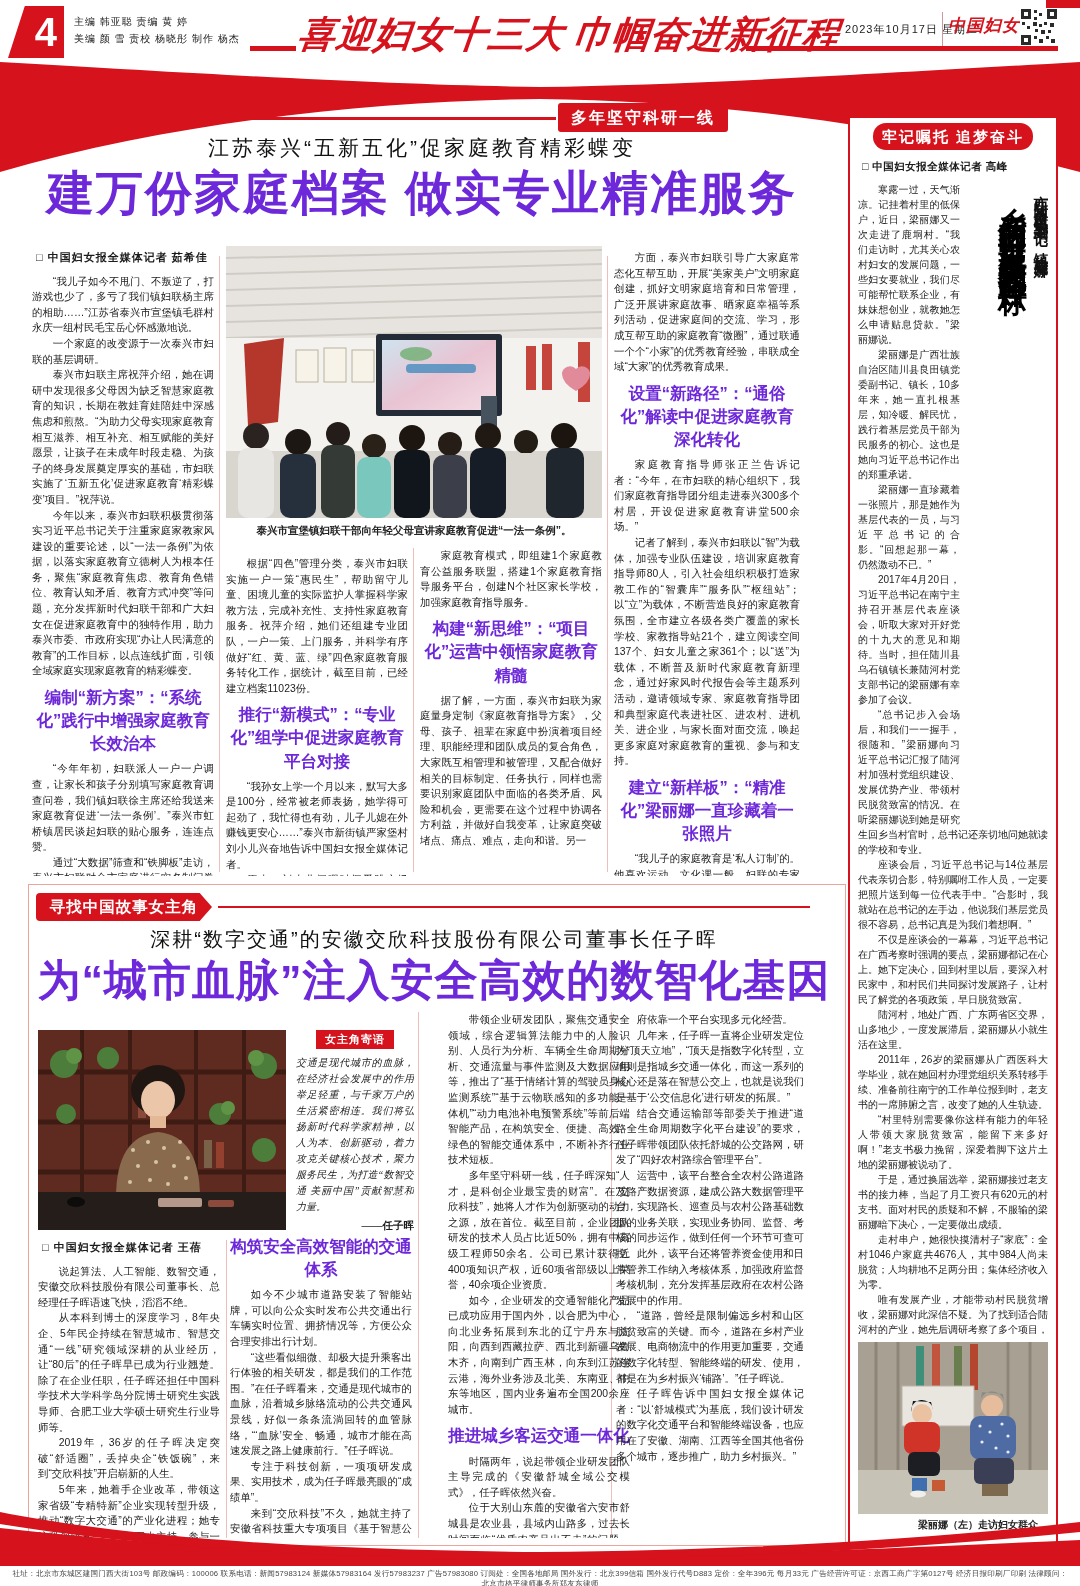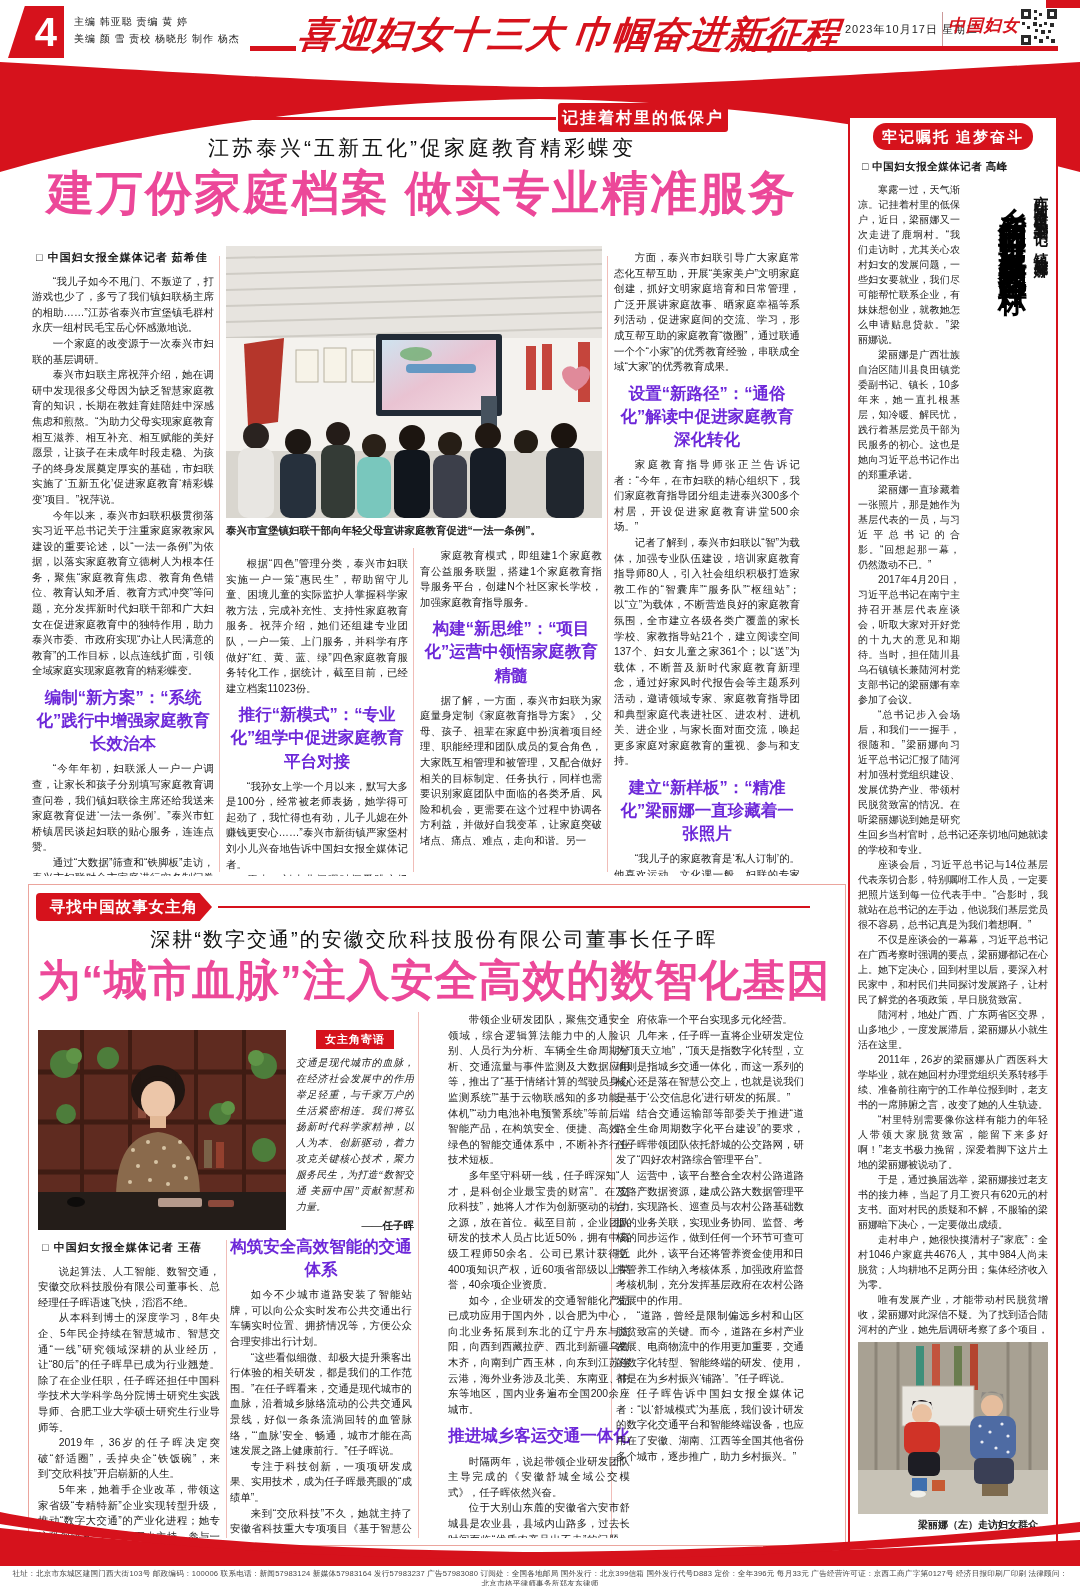--- a/index.html
+++ b/index.html
@@ -39,34 +39,34 @@
   .corner-red{position:absolute;right:0;top:0;width:34px;height:8px;background:var(--red);}
   .swoosh{position:absolute;left:0;pointer-events:none;}
   .swoosh.top{top:0;}
   .swoosh.bottom{top:1466px;}
   
   .a1-topline{position:absolute;left:32px;top:117px;width:524px;height:3px;background:var(--red);}
   .badge{background:var(--red);color:#fff;font-weight:bold;text-align:center;}
   .badge1{position:absolute;left:558px;top:103px;width:170px;height:29px;line-height:29px;font-size:16px;border-radius:3px;letter-spacing:2px;}
   .kicker{text-align:center;font-weight:500;color:#111;}
   .a1-kicker{position:absolute;left:32px;top:134px;width:780px;font-size:21px;letter-spacing:3px;}
-  .headline{text-align:center;font-weight:900;color:#ec4899;}
+  .headline{text-align:center;font-weight:900;color:#6d28d9;}
   .a1-headline{position:absolute;left:32px;top:162px;width:780px;font-size:47px;letter-spacing:2px;}
   .colbox{position:absolute;overflow:hidden;font-size:10.4px;line-height:15.6px;text-align:justify;color:var(--ink);}
   .a1c1{left:32px;top:250px;width:182px;height:626px;}
   .a1c2{left:226px;top:556px;width:182px;height:320px;}
   .a1c3{left:420px;top:548px;width:182px;height:328px;}
   .a1c4{left:614px;top:250px;width:186px;height:626px;}
   .para{margin:0;text-indent:2em;}
   .subhead{font-size:16.5px;font-weight:bold;text-align:center;text-indent:0;line-height:1.4;margin:7px 0 6px;color:#6d28d9;}
   .byline{font-weight:bold;font-size:11px;text-indent:0;margin:0 4px 8px;letter-spacing:1px;}
   .photo{position:absolute;overflow:hidden;background:#ddd;}
   .photo1{left:226px;top:246px;width:376px;height:272px;}
   .caption{font-size:10.5px;font-weight:600;color:#222;}
-  .a1-caption{position:absolute;left:226px;top:524px;width:376px;}
+  .a1-caption{position:absolute;left:226px;top:524px;width:376px;text-align:center;}
   .vrule{position:absolute;width:1px;background:var(--pink-rule);}
   
   .panel{position:absolute;left:848px;top:116px;width:210px;height:1436px;border:2px solid var(--red);box-sizing:border-box;background:#fff;}
   .badge2{position:absolute;left:873px;top:123px;width:160px;height:27px;line-height:27px;font-size:15px;border-radius:13px;letter-spacing:2px;}
   .a2-byline{position:absolute;left:858px;top:160px;width:190px;font-weight:bold;font-size:10.5px;letter-spacing:0.5px;}
   .a2-body{position:absolute;left:858px;top:182px;width:190px;height:1152px;overflow:hidden;font-size:10px;line-height:15px;text-align:justify;}
   .vwrap{float:right;width:82px;height:628px;margin:2px 0 6px 6px;display:flex;flex-direction:row;justify-content:flex-end;}
   .vtext{writing-mode:vertical-rl;}
   .a2-vheadline{font-size:29px;font-weight:900;letter-spacing:5px;color:#000;line-height:1.15;}
   .a2-vkicker{font-size:14.5px;font-weight:600;letter-spacing:3px;margin-left:4px;color:#111;}
@@ -134,21 +134,21 @@
       </g>
     </svg>
   </div>
   <div class="corner-red"></div>
 
   <svg class="swoosh top" width="1080" height="230">
     <path d="M0,62 C240,76 400,85 540,87 C680,85 840,76 1080,62 L1080,172 C880,120 700,101 540,99 C380,101 180,120 0,172 Z" fill="#d6121c"></path>
   </svg>
 
   <div class="a1-topline"></div>
-  <div class="badge badge1">记挂着村里的低保户</div>
+  <div class="badge badge1">多年坚守科研一线</div>
   <div class="kicker a1-kicker">江苏泰兴“五新五化”促家庭教育精彩蝶变</div>
   <div class="headline a1-headline">建万份家庭档案 做实专业精准服务</div>
 
   <div class="vrule" style="left:219px;top:256px;height:616px;"></div>
   <div class="vrule" style="left:413px;top:548px;height:324px;"></div>
   <div class="vrule" style="left:607px;top:256px;height:616px;"></div>
 
   <div class="colbox a1c1">
       <div class="byline">□ 中国妇女报全媒体记者 茹希佳</div>
       <p class="para">“我儿子如今不甩门、不叛逆了，打游戏也少了，多亏了我们镇妇联杨主席的相助……”江苏省泰兴市宣堡镇毛群村永庆一组村民毛宝岳心怀感激地说。</p>

